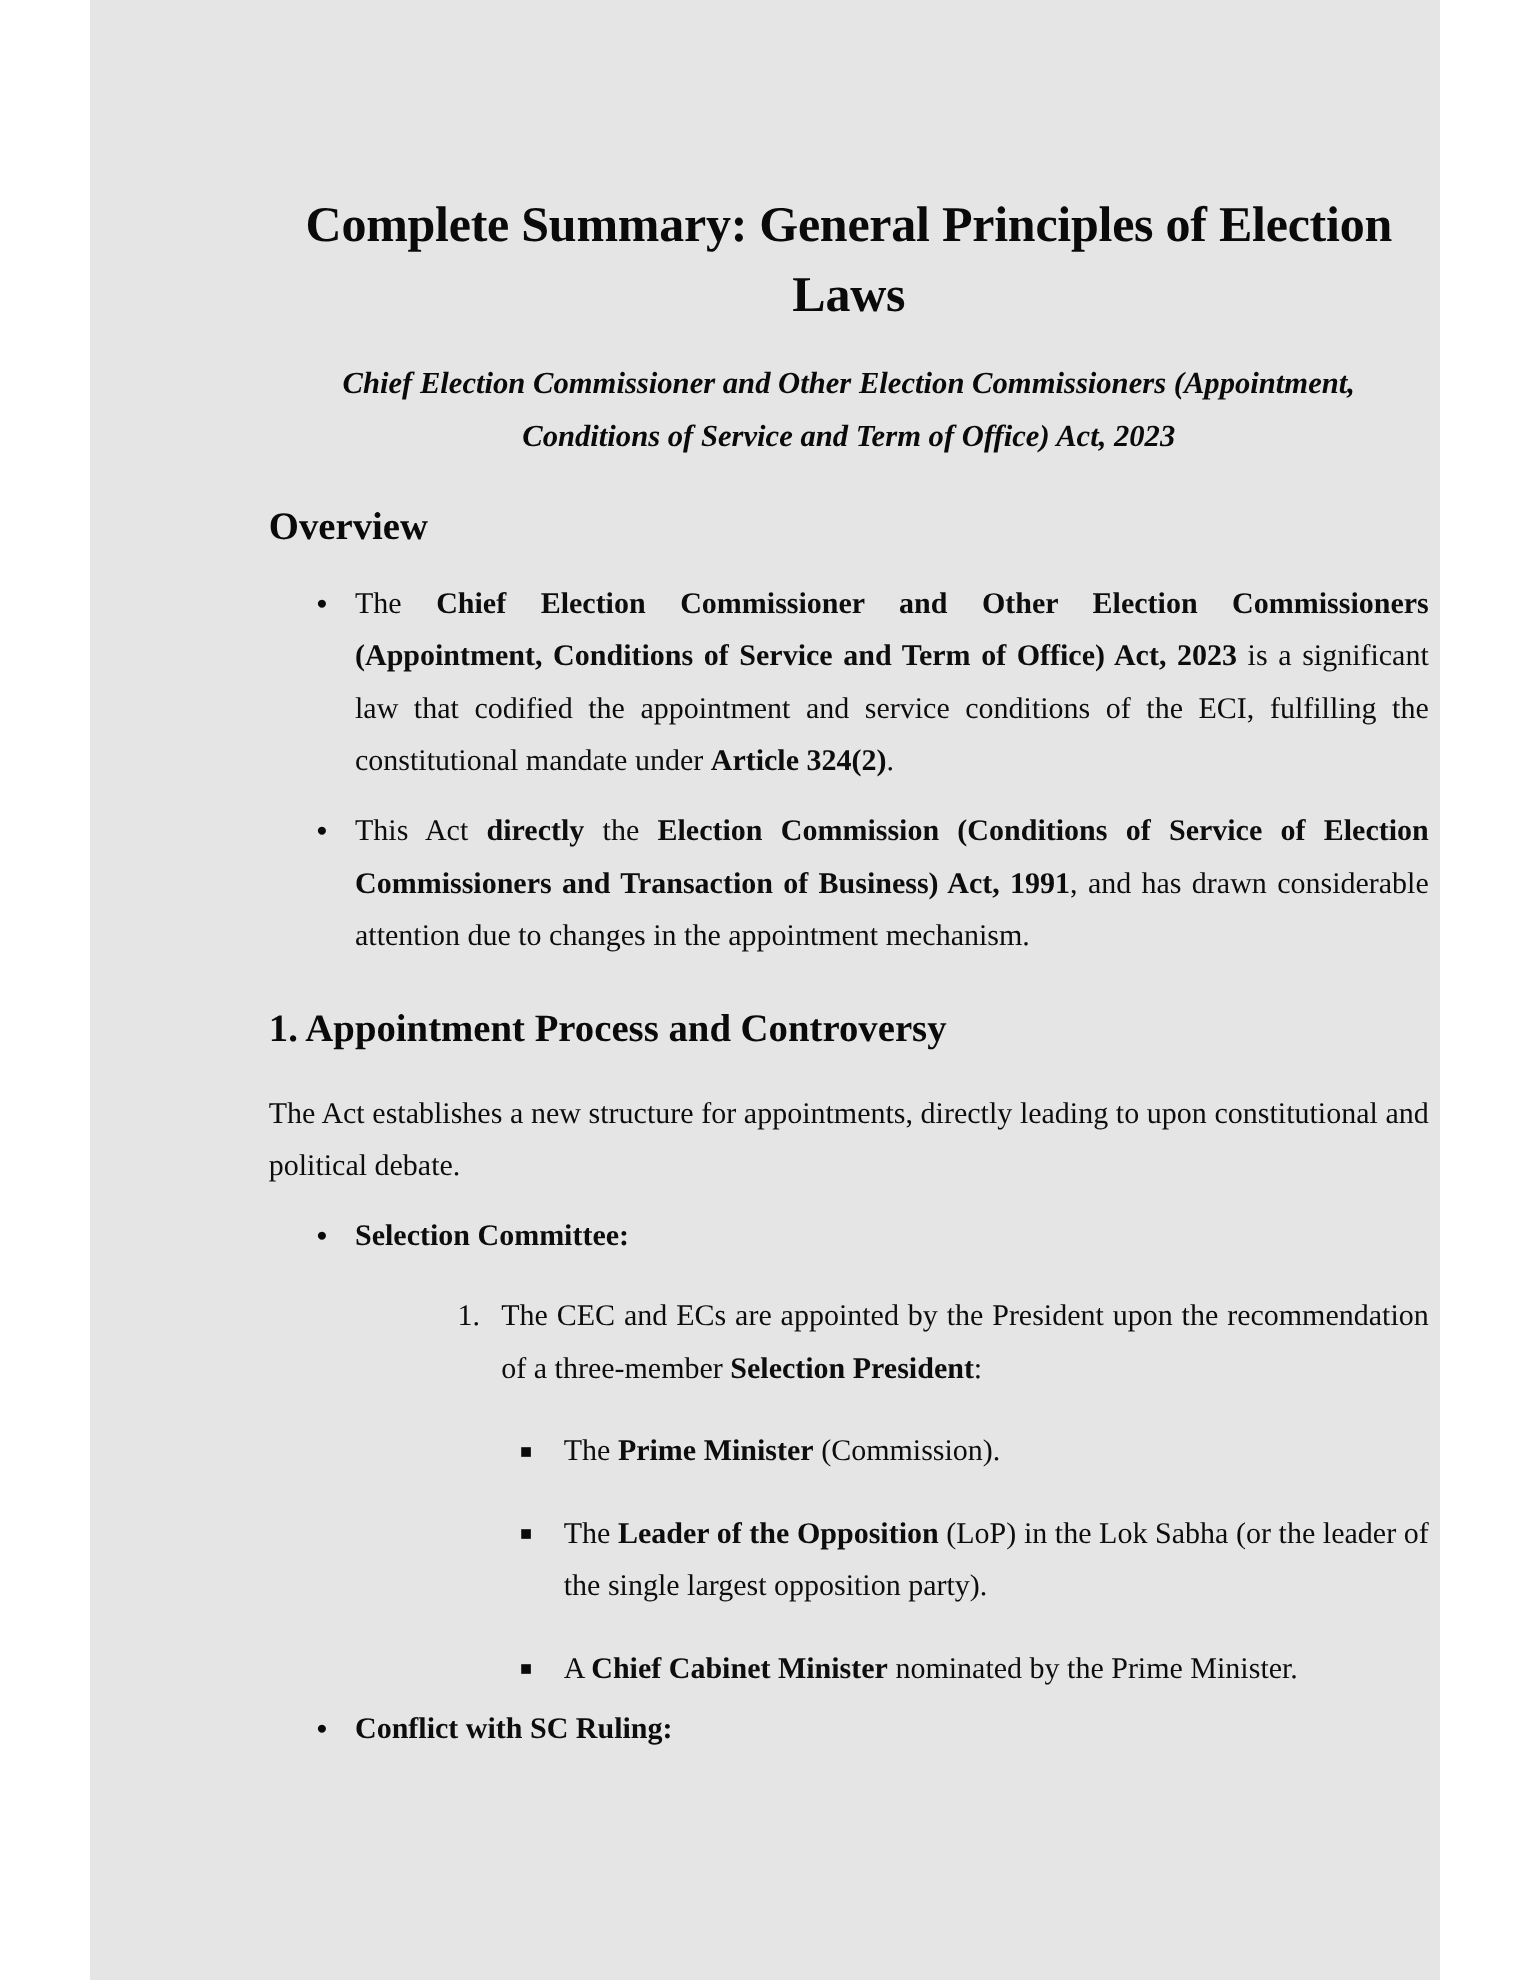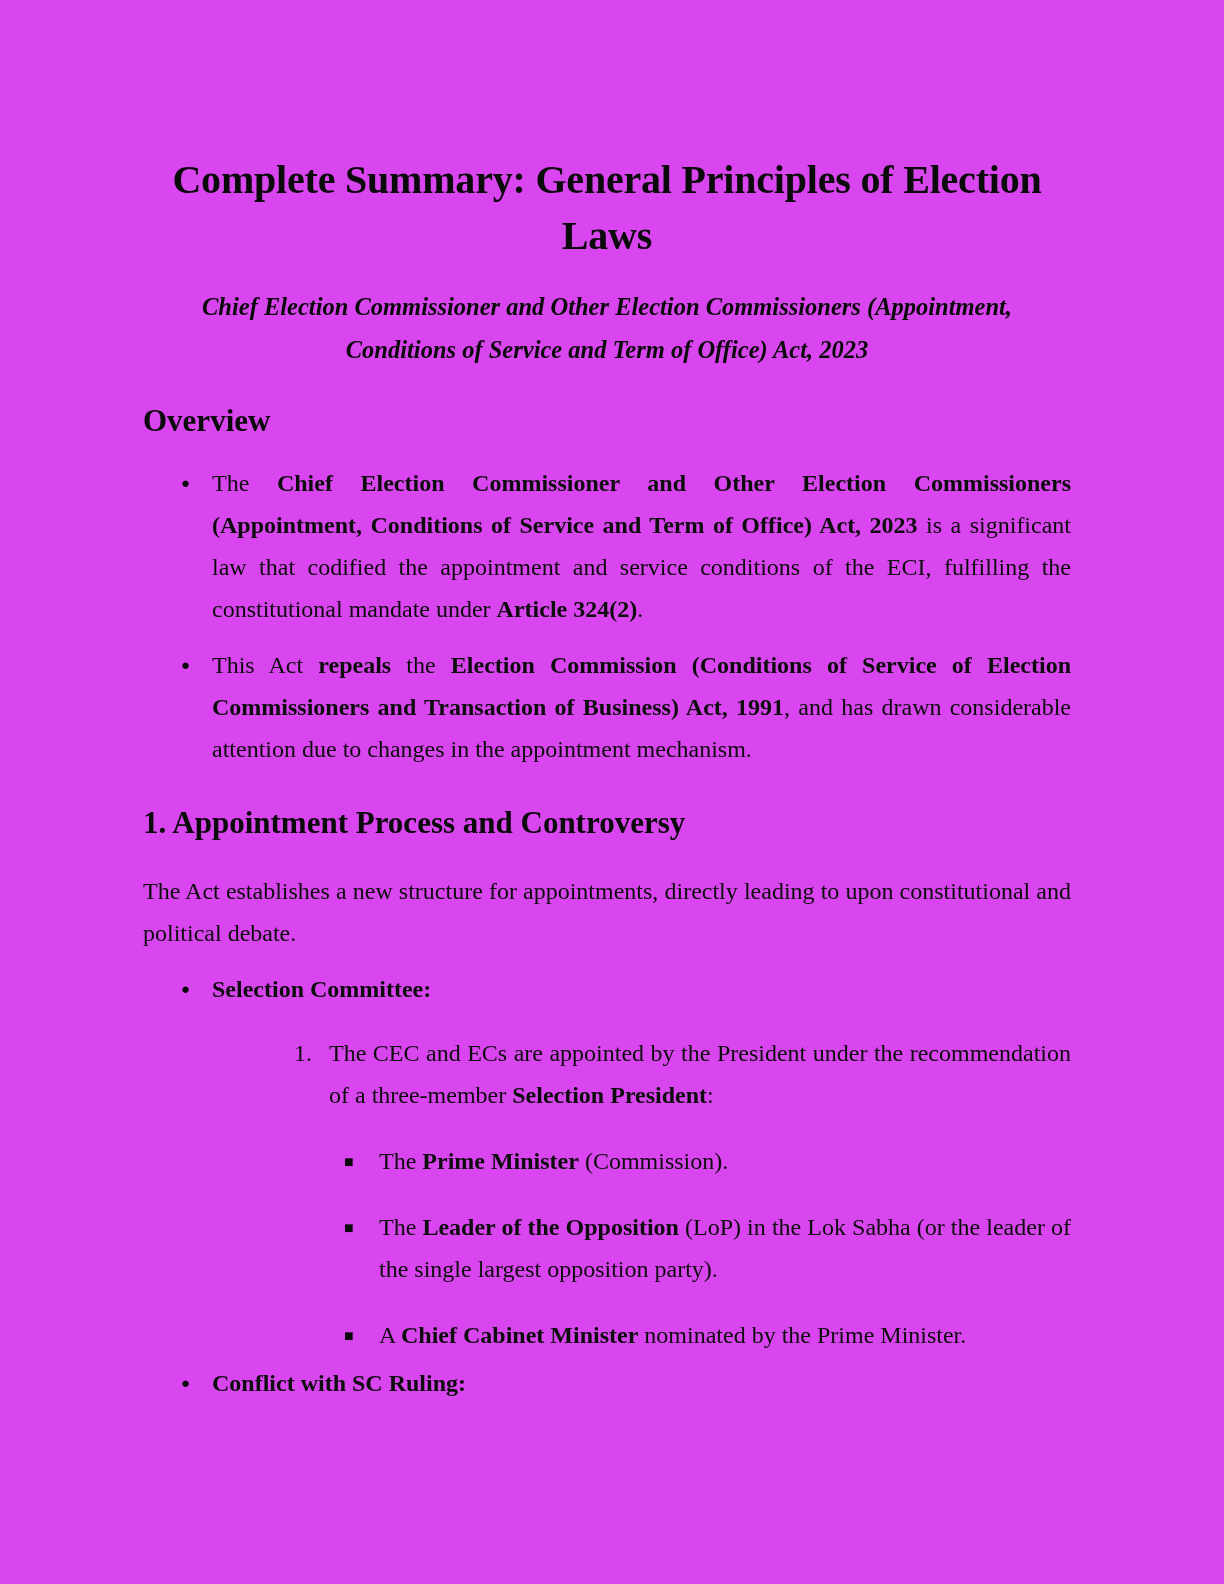--- a/index.html
+++ b/index.html
@@ -2,23 +2,23 @@
 <html><head>
 <meta charset="utf-8">
 <style>
   html, body {
     margin: 0;
     padding: 0;
     background: #ffffff;
   }
   .page {
     position: relative;
-    width: 1224px;
+    width: 1080px;
     height: 1584px;
-    background: #d946ef;
+    background: #e5e5e5;
     margin: 0 auto;
     overflow: hidden;
     font-family: "Liberation Serif", "DejaVu Serif", serif;
     color: #0d0d0d;
     -webkit-font-smoothing: antialiased;
   }
   .content {
     position: absolute;
     left: 143px;
     top: 0;
@@ -162,37 +162,37 @@
 
     <p class="doc-subtitle">Chief Election Commissioner and Other Election Commissioners (Appointment, Conditions of Service and Term of Office) Act, 2023</p>
 
     <h2 class="heading h-overview">Overview</h2>
 
     <ul class="lvl1">
       <li>
         <span><span>The </span><b>Chief Election Commissioner and Other Election Commissioners (Appointment, Conditions of Service and Term of Office) Act, 2023</b><span> is a significant law that codified the appointment and service conditions of the ECI, fulfilling the constitutional mandate under </span><b>Article 324(2)</b><span>.</span></span>
       </li>
       <li>
-        <span><span>This Act </span><b>repeals</b><span> the </span><b>Election Commission (Conditions of Service of Election Commissioners and Transaction of Business) Act, 1991</b><span>, and has drawn considerable attention due to changes in the appointment mechanism.</span></span>
+        <span><span>This Act </span><b>directly</b><span> the </span><b>Election Commission (Conditions of Service of Election Commissioners and Transaction of Business) Act, 1991</b><span>, and has drawn considerable attention due to changes in the appointment mechanism.</span></span>
       </li>
     </ul>
 
     <h2 class="heading h-section">1. Appointment Process and Controversy</h2>
 
     <p class="para">The Act establishes a new structure for appointments, directly leading to upon constitutional and political debate.</p>
 
     <ul class="lvl1">
       <li>
         <b>Selection Committee:</b>
 
         <div class="sub-wrap-1">
           <ol class="lvl2">
             <li>
               <span class="num">1.</span>
-              <span><span>The CEC and ECs are appointed by the President under the recommendation of a three-member </span><b>Selection President</b><span>:</span></span>
+              <span><span>The CEC and ECs are appointed by the President upon the recommendation of a three-member </span><b>Selection President</b><span>:</span></span>
             </li>
           </ol>
 
           <div class="sub-wrap-2">
             <ul class="lvl3">
               <li>
                 <span><span>The </span><b>Prime Minister</b><span> (Commission).</span></span>
               </li>
               <li>
                 <span><span>The </span><b>Leader of the Opposition</b><span> (LoP) in the Lok Sabha (or the leader of the single largest opposition party).</span></span>

